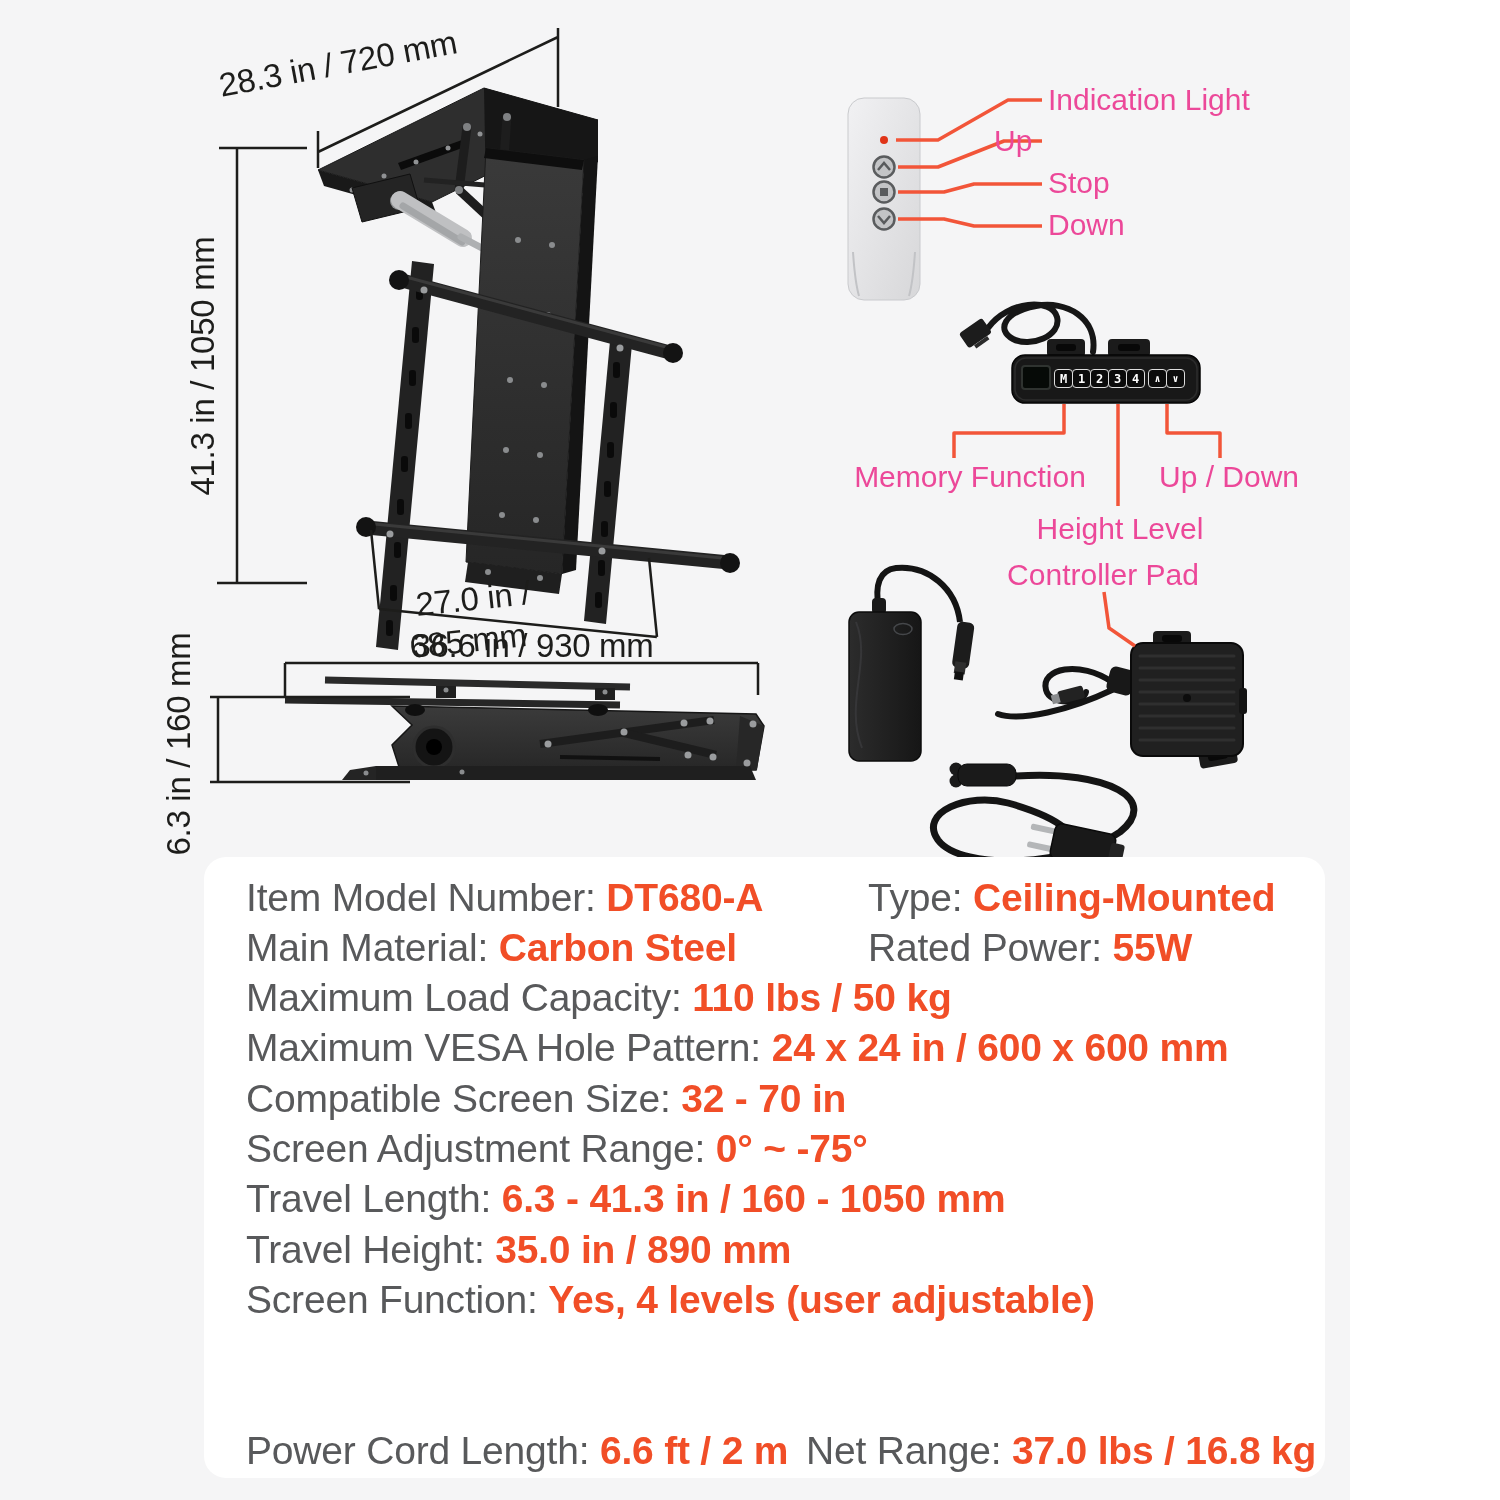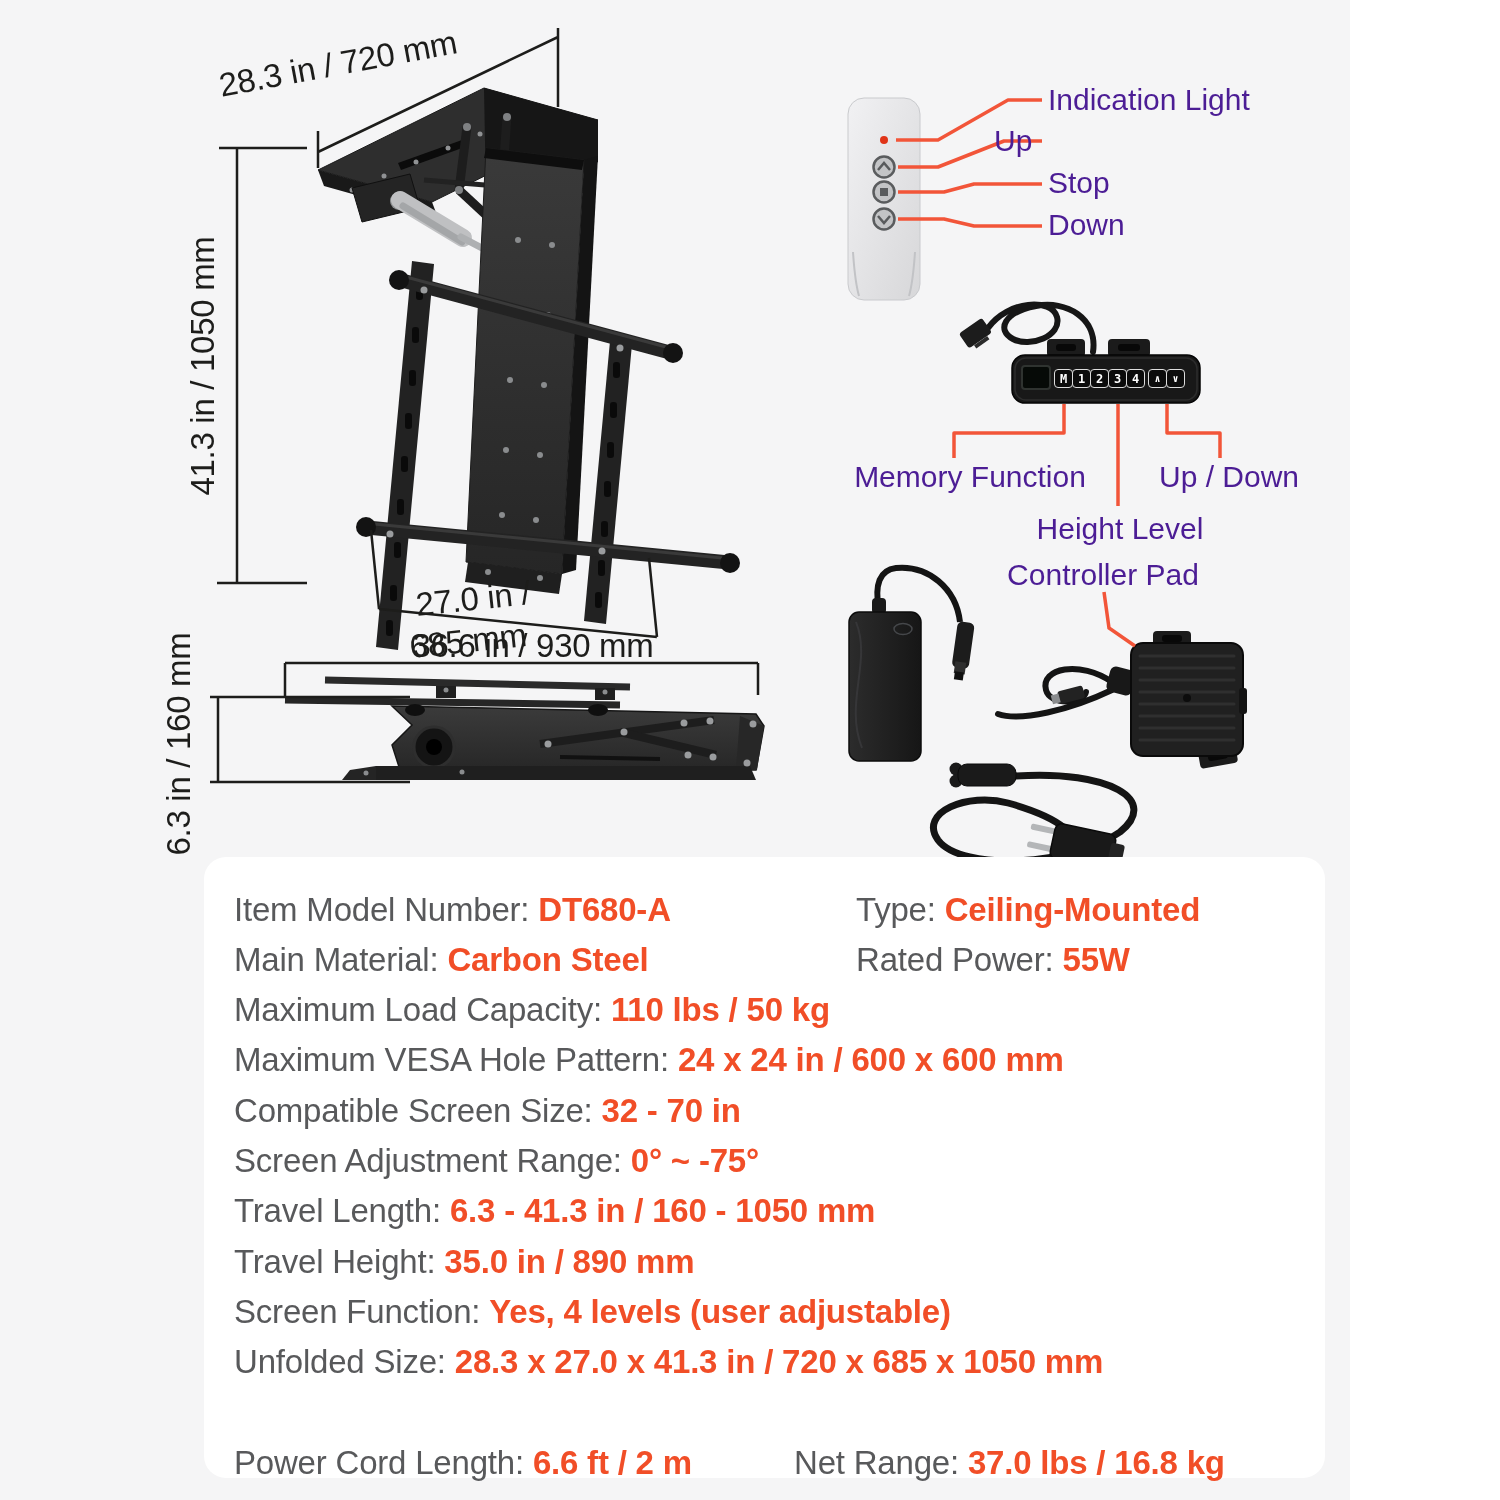--- a/index.html
+++ b/index.html
@@ -2,27 +2,27 @@
 <html><head>
 <meta charset="utf-8">
 <style>
   html,body{margin:0;padding:0;background:#ffffff;}
   .stage{position:relative;width:1500px;height:1500px;background:#ffffff;overflow:hidden;
          font-family:"Liberation Sans",sans-serif;}
   .gray-bg{position:absolute;left:0;top:0;width:1350px;height:1500px;background:#f5f5f6;}
   svg.art{position:absolute;left:0;top:0;}
   .dim{position:absolute;color:#1d1d1b;font-size:33px;white-space:nowrap;letter-spacing:-0.3px;}
   .dim.ctr{transform:translate(-50%,-50%);text-align:center;}
-  .callout{position:absolute;color:#4c1d95;font-size:30px;white-space:nowrap;}
+  .callout{position:absolute;color:#ec4899;font-size:30px;white-space:nowrap;}
   .callout.lft{transform:translateY(-50%);}
   .callout.ctr{transform:translate(-50%,-50%);text-align:center;}
   .spec-panel{position:absolute;left:204px;top:857px;width:1121px;height:621px;
               background:#ffffff;border-radius:22px;}
-  .spec-row{position:absolute;left:30px;width:1060px;font-size:33px;line-height:42px;
-            white-space:nowrap;color:#58595b;letter-spacing:-0.2px;margin-top:12px;}
+  .spec-row{position:absolute;left:42px;width:1060px;font-size:39px;line-height:42px;
+            white-space:nowrap;color:#58595b;letter-spacing:-0.2px;}
   .spec-row .sv{color:#f14e27;font-weight:bold;}
   .spec-row .c2a{position:absolute;left:622px;top:0;}
   .spec-row .c2b{position:absolute;left:560px;top:0;}
   .kp-key{position:absolute;width:17px;height:17px;background:#0c0c0c;border:1.5px solid #dddddd;
           border-radius:4px;color:#ffffff;display:flex;align-items:center;justify-content:center;
           font-family:"DejaVu Sans Mono",monospace;font-weight:bold;font-size:12px;}
   .kp-key.arrow{font-size:10px;}
 </style>
 </head>
 <body>
@@ -325,21 +325,18 @@
     </div>
     <div class="spec-row" style="top:321px;">
       <span class="sl">Travel Length: </span><span class="sv">6.3 - 41.3 in / 160 - 1050 mm</span>
     </div>
     <div class="spec-row" style="top:372px;">
       <span class="sl">Travel Height: </span><span class="sv">35.0 in / 890 mm</span>
     </div>
     <div class="spec-row" style="top:422px;">
       <span class="sl">Screen Function: </span><span class="sv">Yes, 4 levels (user adjustable)</span>
     </div>
-    <div class="spec-row" style="top:472px;">
-      <span class="sl">Unfolded Size: </span><span class="sv">28.3 x 27.0 x 41.3 in / 720 x 685 x 1050 mm</span>
-    </div>
     <div class="spec-row" style="top:573px;">
       <span class="sl">Power Cord Length: </span><span class="sv">6.6 ft / 2 m</span>
       <span class="c2b"><span class="sl">Net Range: </span><span class="sv">37.0 lbs / 16.8 kg</span></span>
     </div>
   </div>
 </div>
 
 </body></html>

